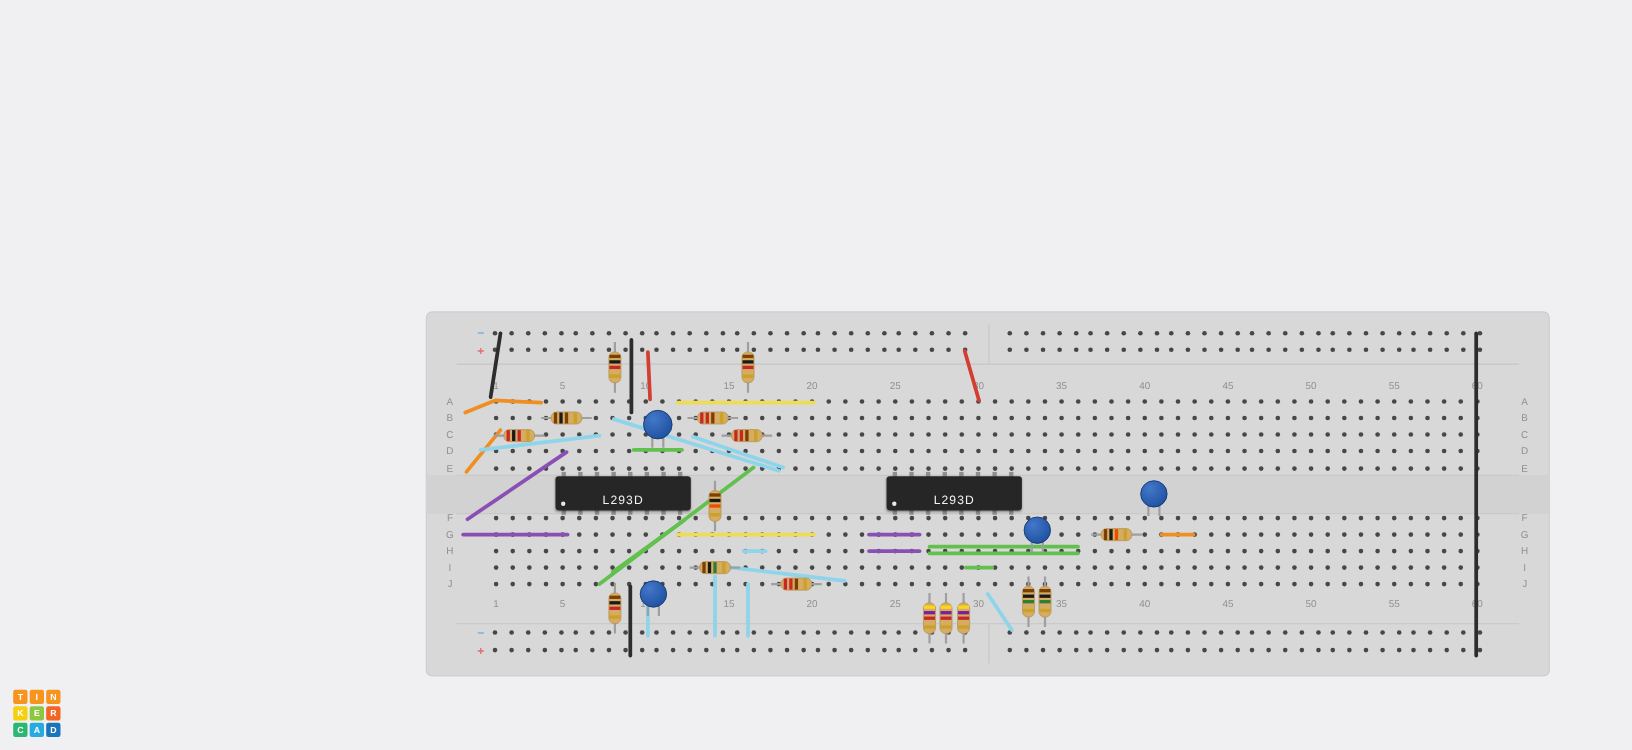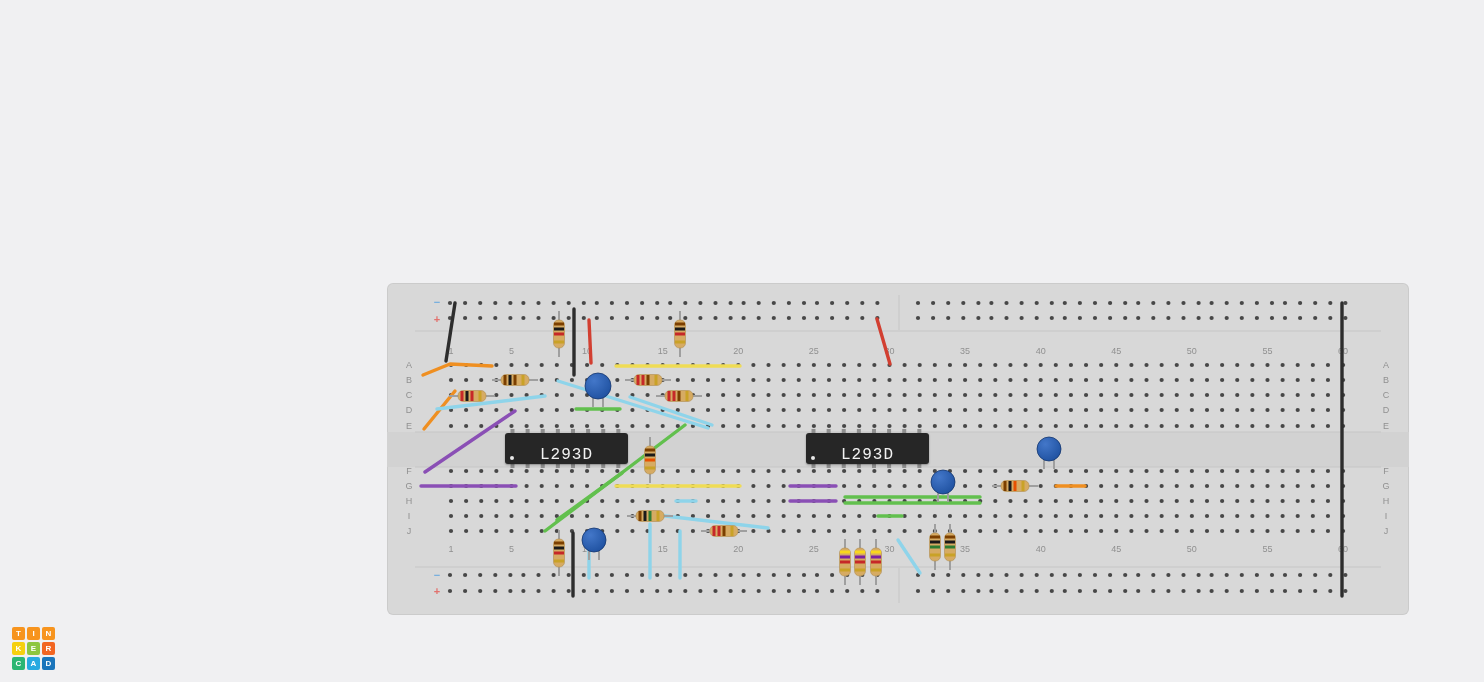--- a/index.html
+++ b/index.html
@@ -1,21 +1,21 @@
 <!DOCTYPE html>
 <html><head>
 <meta charset="utf-8">
 <style>
   html,body{margin:0;padding:0;}
   body{width:1484px;height:682px;position:relative;overflow:hidden;font-family:"Liberation Sans",sans-serif;}
   #stage{position:absolute;inset:0;}
   #board{position:absolute;left:387px;top:283px;width:1022px;height:332px;border-radius:6px;box-shadow:inset 0 0 0 1px rgba(0,0,0,0.06);}
   #board svg{position:absolute;left:0;top:0;}
   .chip{position:absolute;border-radius:3px;display:flex;align-items:center;justify-content:center;box-shadow:0 1px 2px rgba(0,0,0,0.35);}
-  .chip-label{font-family:Liberation Mono, monospace;font-size:16px;letter-spacing:1px;margin-top:12px;}
+  .chip-label{font-family:Liberation Sans, sans-serif;font-size:11px;letter-spacing:1px;margin-top:12px;}
   .chip-dot{position:absolute;left:5px;bottom:4px;width:4px;height:4px;border-radius:50%;background:#e8e8e8;}
   #logo{position:absolute;left:12px;top:627px;display:grid;grid-template-columns:repeat(3,13px);grid-auto-rows:13px;gap:2px;}
   .logo-tile{display:flex;align-items:center;justify-content:center;color:#fff;font-size:8px;font-weight:bold;border-radius:2px;font-family:"Liberation Sans",sans-serif;line-height:1;}
 </style>
 </head>
 <body style="background: rgb(240, 240, 242);">
 
 <div id="stage">
   <div id="board" style="background: rgb(216, 216, 216);">
     <svg id="board-svg" width="1022" height="332" viewBox="0 0 1022 332">

